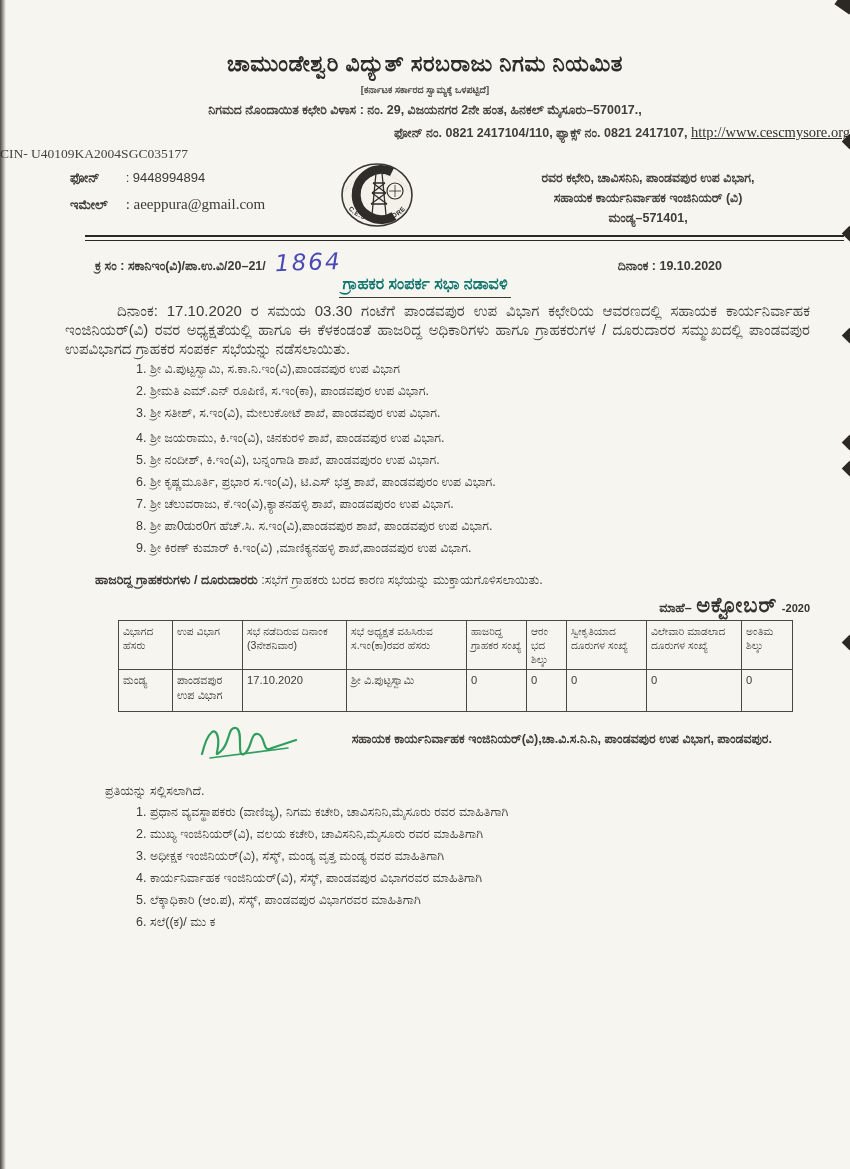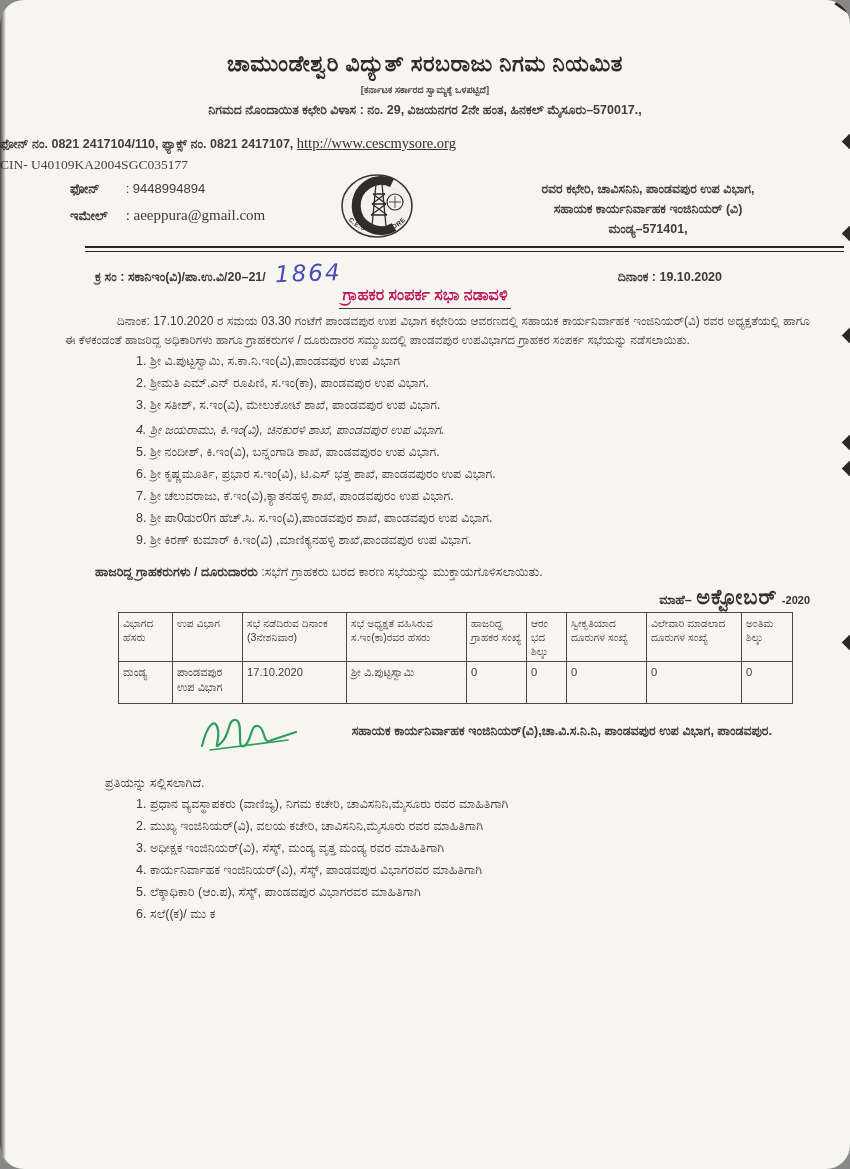--- a/index.html
+++ b/index.html
@@ -5,21 +5,20 @@
   * { margin:0; padding:0; box-sizing:border-box; }
   html,body { background:#888; }
   .page {
     position:relative;
     width:850px; height:1169px;
     margin:0 auto;
     background:#f7f5ef;
     font-family:"Liberation Sans", sans-serif;
     color:#3a3936;
     overflow:hidden;
-    border-radius:24px;
   }
   
   .edge-left {
     position:absolute; left:0; top:0; width:6px; height:100%;
     background:linear-gradient(to right, rgba(44,41,37,.85), rgba(44,41,37,0));
     pointer-events:none;
   }
   .corner-tr {
     position:absolute; right:-6px; top:-7px; width:18px; height:18px;
     background:#2c2925; transform:rotate(35deg);
@@ -28,21 +27,21 @@
     position:absolute; right:-5px; width:11px; height:11px;
     background:#2c2925; transform:rotate(45deg);
   }
   
   .org-title { margin-top:50px; text-align:center; font-size:22px; line-height:28px;
                font-weight:bold; color:#2e2c29; letter-spacing:.5px; }
   .govt-note { margin-top:6px; text-align:center; font-size:9.5px; line-height:12px;
                font-weight:bold; color:#4a4845; }
   .address   { margin-top:6px; text-align:center; font-size:12.5px; line-height:16px;
                font-weight:bold; color:#403e3a; }
-  .phone-fax { margin-top:16px; text-align:left; font-size:12.5px; line-height:18px;
+  .phone-fax { margin-top:5px; text-align:right; font-size:12.5px; line-height:18px;
                font-weight:bold; color:#403e3a; }
   .website   { font-family:"Liberation Serif", serif; font-weight:normal; font-size:14.5px;
                color:#33312e; text-decoration:underline; }
   .cin       { margin-top:4px; font-family:"Liberation Serif", serif;
                font-size:13.5px; line-height:16px; color:#45433f; }
   .contact-row { margin:3px 42px 0 70px; display:flex; justify-content:space-between;
                  align-items:flex-start; height:66px;gap:40px; }
   .contact-left { font-size:13px; line-height:26px; color:#3d3b37; }
   .contact-left .lbl { display:inline-block; min-width:52px; font-weight:bold; }
   .email-val { font-family:"Liberation Serif", serif; font-size:15px; }
@@ -52,29 +51,29 @@
   .rule { margin:4px 6px 0 85px; height:6px;
           border-top:2.5px solid #2a2825; border-bottom:1.5px solid #2a2825; }
   
   .ref-row { margin:8px 128px 0 95px; display:flex; justify-content:space-between;
              align-items:baseline; height:24px; font-size:12.5px; font-weight:bold; color:#3d3b37; }
   .hand-number { font-family:"DejaVu Sans", sans-serif; font-style:italic;
                  font-size:23px; color:#4b49b5; letter-spacing:2px; font-weight:normal;
                  display:inline-block; transform:rotate(-2deg); margin-left:6px; }
   .doc-title-wrap { text-align:center; }
   .doc-title { display:inline-block; font-size:16px; line-height:22px; font-weight:bold;
-               color:#be185d; border-bottom:1.6px solid #3a3835; padding:0 3px 2px; }
-  
-  .para { margin:3px 40px 0 65px; font-size:12px; line-height:19px;
+               color:#0f766e; border-bottom:1.6px solid #3a3835; padding:0 3px 2px; }
+  
+  .para { margin:3px 40px 0 65px; font-size:15px; line-height:19px;
           text-align:justify; text-indent:52px; color:#3d3b37; }
   .officers-heading { margin:4px 0 0 95px; font-size:12.8px; line-height:17px; font-weight:bold;
                       color:#353330; }
   ol.officers { margin:3px 0 0 128px; padding-left:22px; font-size:12.5px; color:#3d3b37; }
   ol.officers li { line-height:16px; margin-bottom:6px; }
-  ol.officers li:nth-child(4) { margin-top:9px;font-style:italic; }
+  ol.officers li:nth-child(4) { margin-top:9px; }
   .customers-line { margin:16px 40px 0 95px; font-size:12.6px; line-height:17px; color:#3d3b37; }
   .customers-line .lbl { font-weight:bold; color:#353330; }
   .month-line { margin:4px 40px 0 0; text-align:right; font-weight:bold; color:#353330; }
   .month-line .pre { font-size:12.5px; }
   .month-line .month { font-size:21px; letter-spacing:1px; }
   .month-line .suf { font-size:11px; }
   
   table.report { margin:3px 0 0 118px; border-collapse:collapse; table-layout:fixed;
                  width:674px; }
   table.report th, table.report td { border:1.2px solid #4a4845; vertical-align:top;

